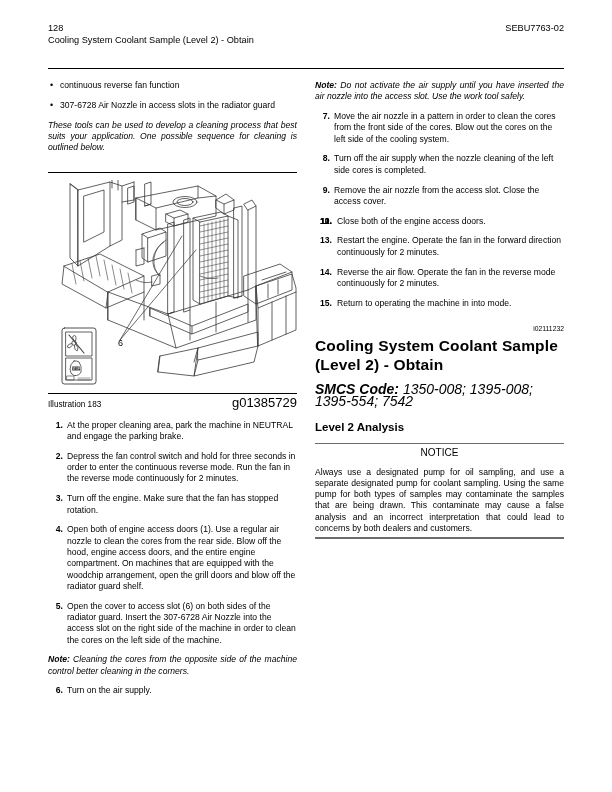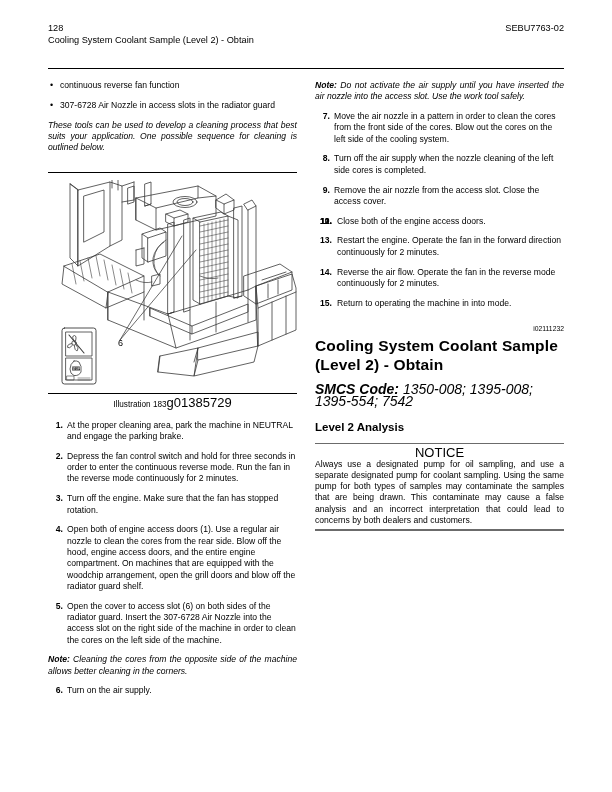--- a/index.html
+++ b/index.html
@@ -120,21 +120,21 @@
   .illus svg { display: block; }
 
   .caption-rule {
     height: 1px;
     background: #000;
     margin-top: 1px;
     margin-bottom: 3px;
   }
   .caption {
     display: flex;
-    justify-content: center;
+    justify-content: space-between;
     align-items: baseline;
     font-size: 8.2px;
     margin-bottom: 9px;
   }
   .caption .cap-id {
     font-size: 13px;
   }
 
   
   .refnum {
@@ -171,23 +171,23 @@
     background: #6b6b6b;
     margin-bottom: 3px;
   }
   .notice-rule-bot {
     height: 1.4px;
     background: #6b6b6b;
     margin-top: 3px;
   }
   .notice-title {
     text-align: center;
-    font-size: 13px;
+    font-size: 10px;
     line-height: 11.3px;
-    margin-bottom: 0px;
+    margin-bottom: 8px;
   }
   .notice-body {
     font-size: 8.6px;
     line-height: 11.3px;
     text-align: justify;
   }
 </style>
 </head>
 <body>
 
@@ -420,21 +420,21 @@
     </div>
     <div class="numitem">
       <span class="num">4.</span>
       <span>Open both of engine access doors (1). Use a regular air nozzle to clean the cores from the rear side. Blow off the hood, engine access doors, and the entire engine compartment. On machines that are equipped with the woodchip arrangement, open the grill doors and blow off the radiator guard shelf.</span>
     </div>
     <div class="numitem">
       <span class="num">5.</span>
       <span>Open the cover to access slot (6) on both sides of the radiator guard. Insert the 307-6728 Air Nozzle into the access slot on the right side of the machine in order to clean the cores on the left side of the machine.</span>
     </div>
 
-    <p class="note"><b>Note:</b><span> Cleaning the cores from the opposite side of the machine allows better cleaning in the corners.</span></p>
+    <p class="note"><b>Note:</b><span> Cleaning the cores from the opposite side of the machine control better cleaning in the corners.</span></p>
 
     <div class="numitem">
       <span class="num">6.</span>
       <span>Turn on the air supply.</span>
     </div>
 
   </div>
 
   <div class="col col-right">
 

